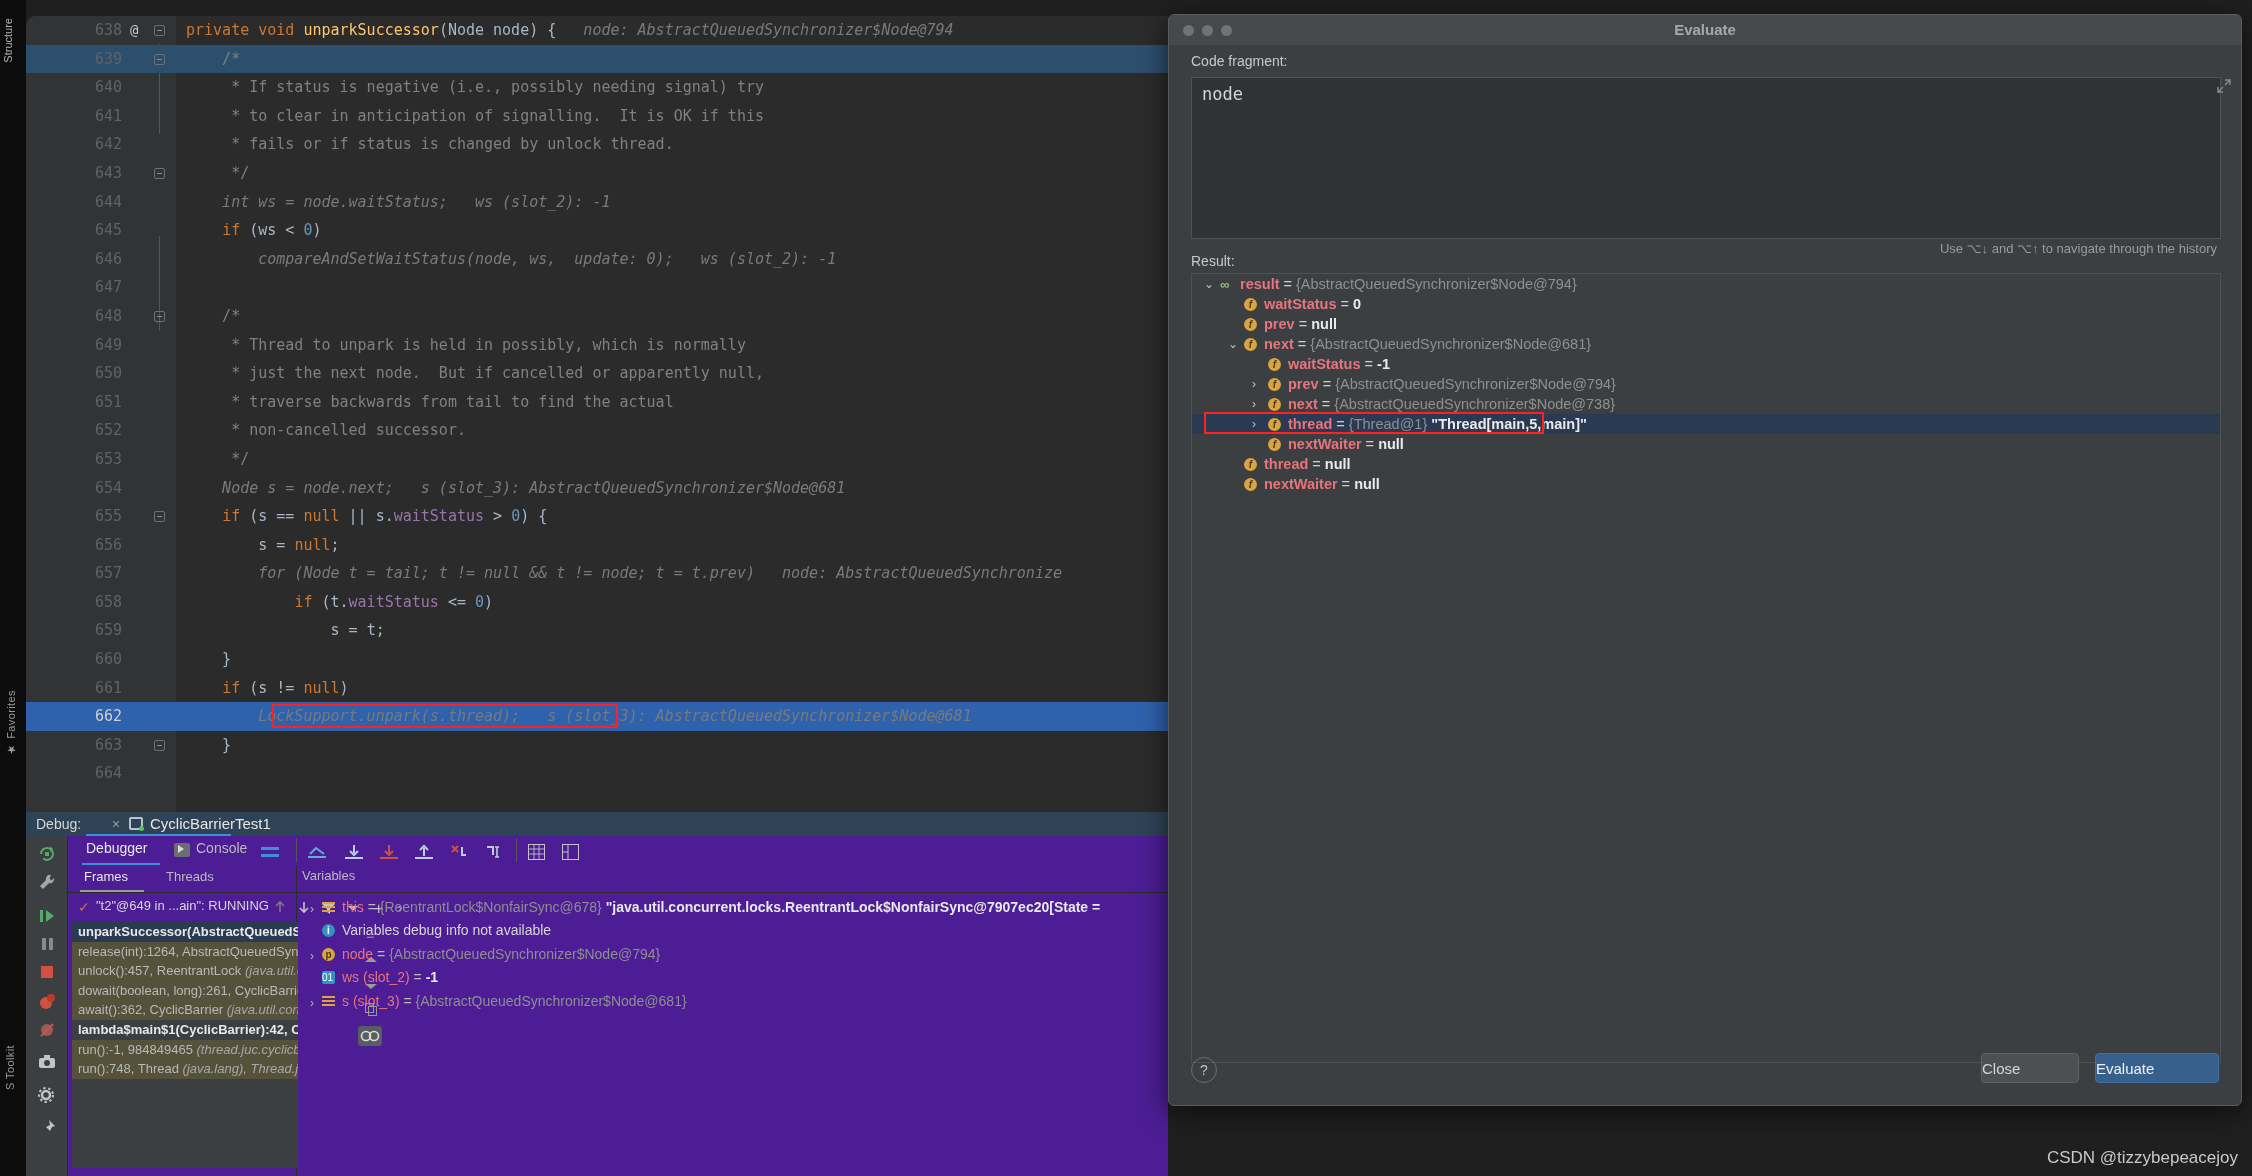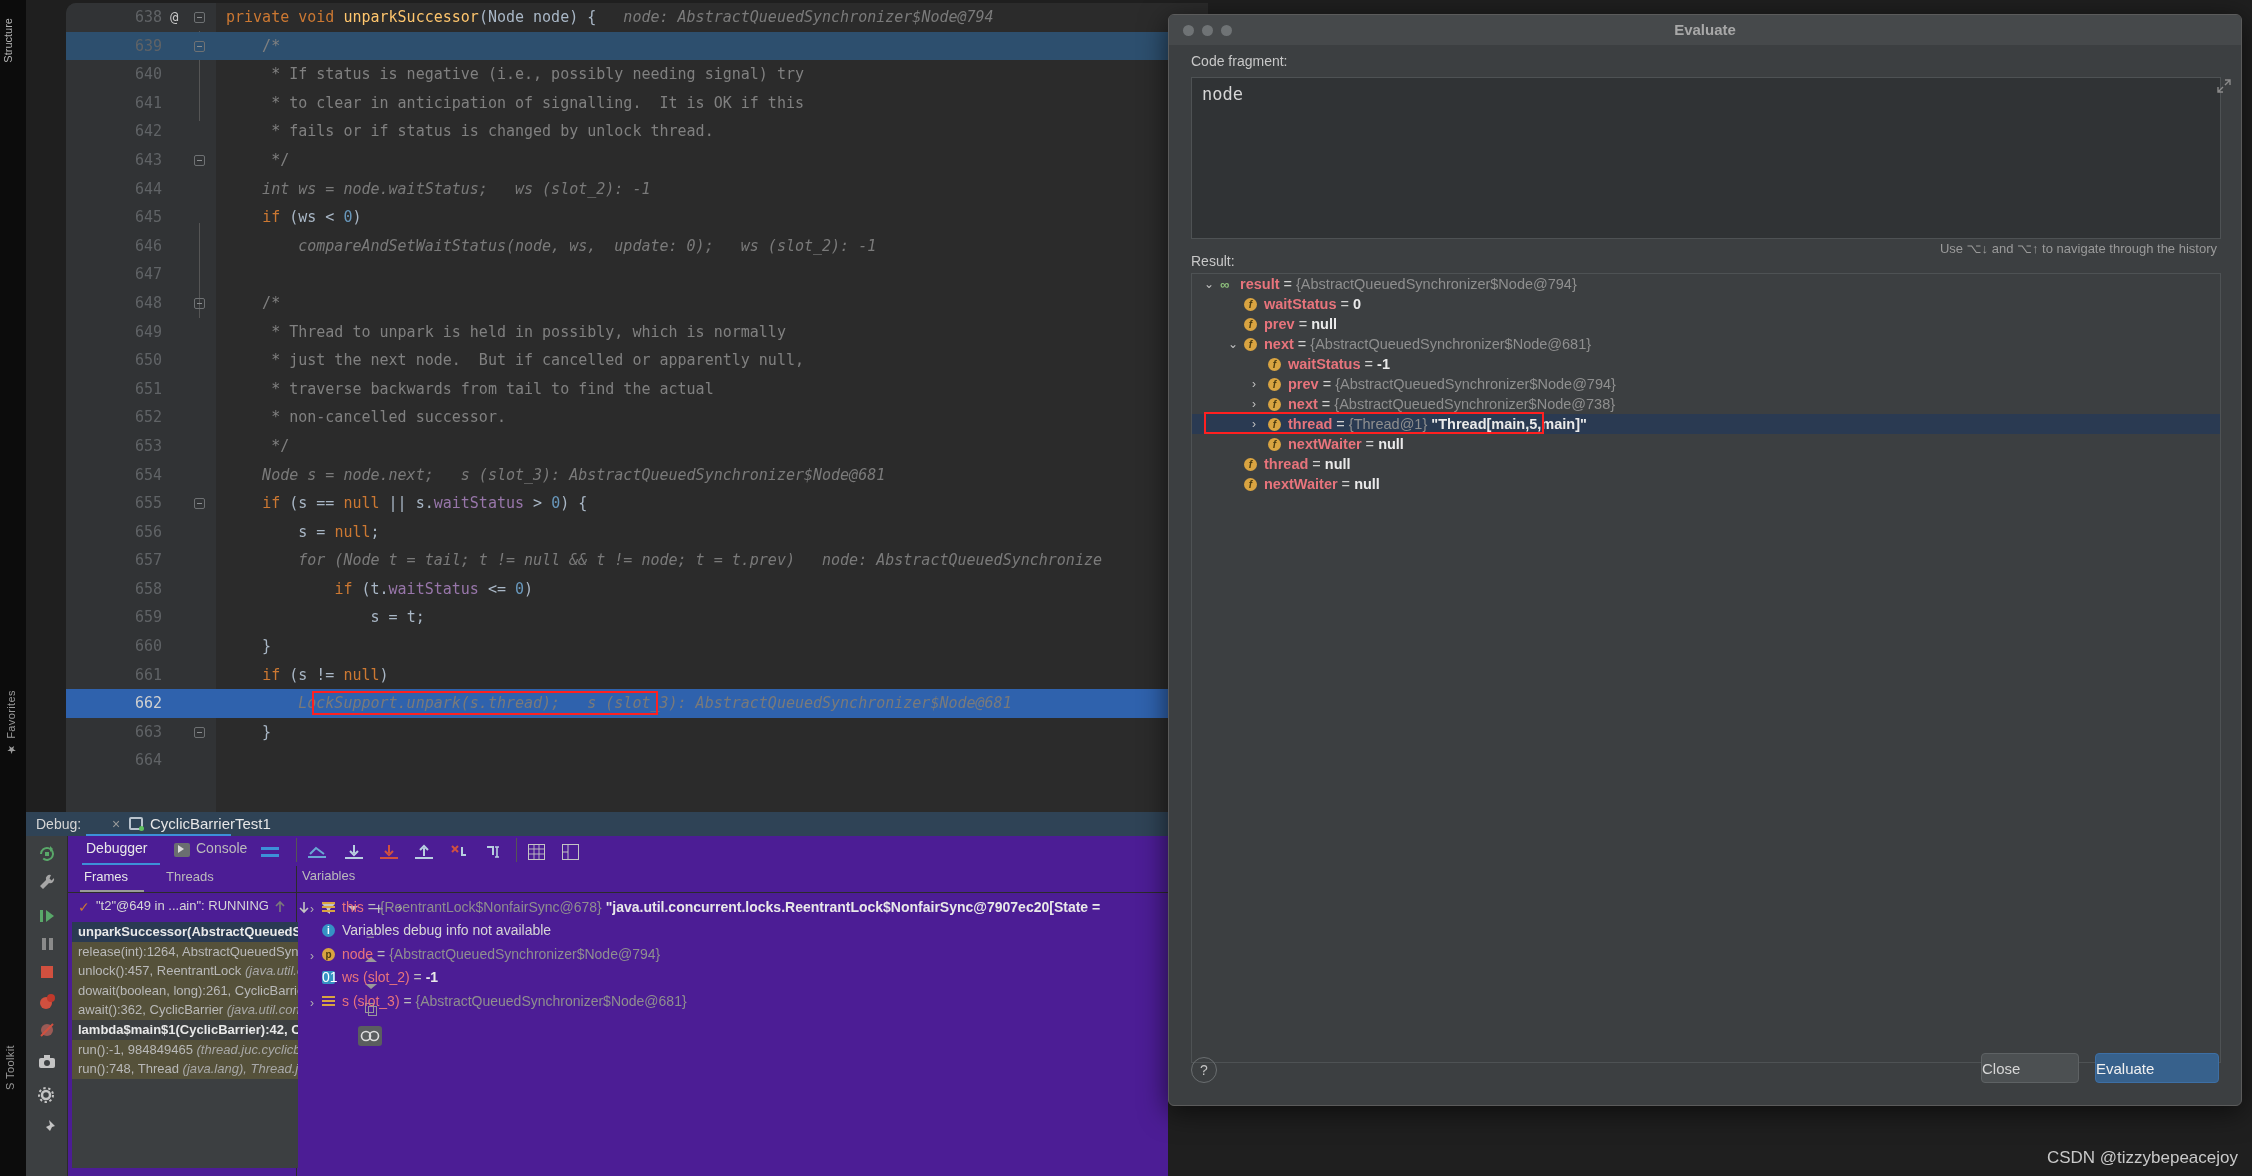--- a/index.html
+++ b/index.html
@@ -15,22 +15,22 @@
               background:#0c0c0c; }
   .vlabel { position:absolute; color:#9a9a9a; font-size:11px;
             writing-mode:vertical-rl; transform:rotate(180deg);
             white-space:nowrap; letter-spacing:.4px; }
 
   
   .structlabel { position:absolute; left:2px; top:18px; color:#b4b4b4; font-size:11px;
                  writing-mode:vertical-rl; transform:rotate(180deg); white-space:nowrap; }
 
   
-  .editor { position:absolute; left:26px; top:3px; width:1142px; height:880px;
-            background:#2b2b2b; border-radius:10px 0 0 0; overflow:hidden;margin-left:40px; }
+  .editor { position:absolute; left:26px; top:16px; width:1142px; height:880px;
+            background:#2b2b2b; border-radius:10px 0 0 0; overflow:hidden; }
   .gutter { position:absolute; left:0; top:0; width:150px; height:100%; background:#313335; }
   .codearea { position:absolute; left:0; top:0; width:100%; height:100%; }
 
   .crow { position:relative; height:28.6px; line-height:28.6px; white-space:pre;
           font-family:"DejaVu Sans Mono", monospace; font-size:15px; }
   .crow.sel { background:#2d4f6e; }
   .crow.exec { background:#2f62ad; }
   .ln { position:absolute; left:0; width:96px; text-align:right; color:#606366;
         font-family:"DejaVu Sans Mono", monospace; font-size:15px; }
   .ln.cur { color:#d0d0d0; }
@@ -94,21 +94,21 @@
   .vars { position:absolute; left:282px; top:84px; right:4px; bottom:6px; }
   .vrow { position:relative; height:23.4px; line-height:23.4px; font-size:14px;
           white-space:nowrap; color:#bbbbbb; }
   .arr  { position:absolute; left:0; top:0; color:#b0b0b0; font-size:12px; }
   .vico { position:absolute; top:5px; width:13px; height:13px; border-radius:2px; }
   .vico.list { background:transparent; }
   .vico.list:before{ content:""; position:absolute; left:0; top:1px; width:13px; height:2px; background:#d9a441;
                      box-shadow:0 4px 0 #d9a441, 0 8px 0 #d9a441; }
   .vico.p { background:#d9a441; border-radius:50%; color:#4a3b10; font-size:10px;
             text-align:center; line-height:13px; font-weight:bold; }
-  .vico.n01{ background:#3592c4; color:#fff; font-size:14px; text-align:center; line-height:13px; }
+  .vico.n01{ background:#3592c4; color:#fff; font-size:10px; line-height:13px; }
   .vico.info{ background:#3592c4; border-radius:50%; color:#fff; font-size:10px;
             text-align:center; line-height:13px; font-weight:bold; }
   .vname{ color:#e8747c; }
   .veq  { color:#bbbbbb; }
   .vty  { color:#8f8f8f; }
   .vval { color:#e8e8e8; font-weight:bold; }
   .vtxt { color:#d6d6d6; }
 
   
   .dlg { position:absolute; left:1168px; top:14px; width:1074px; height:1092px;

